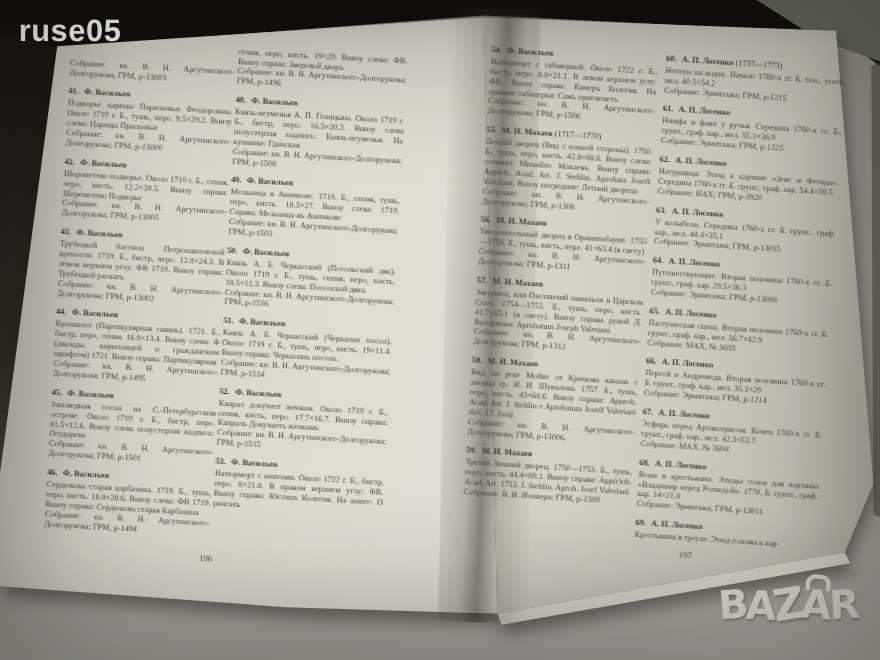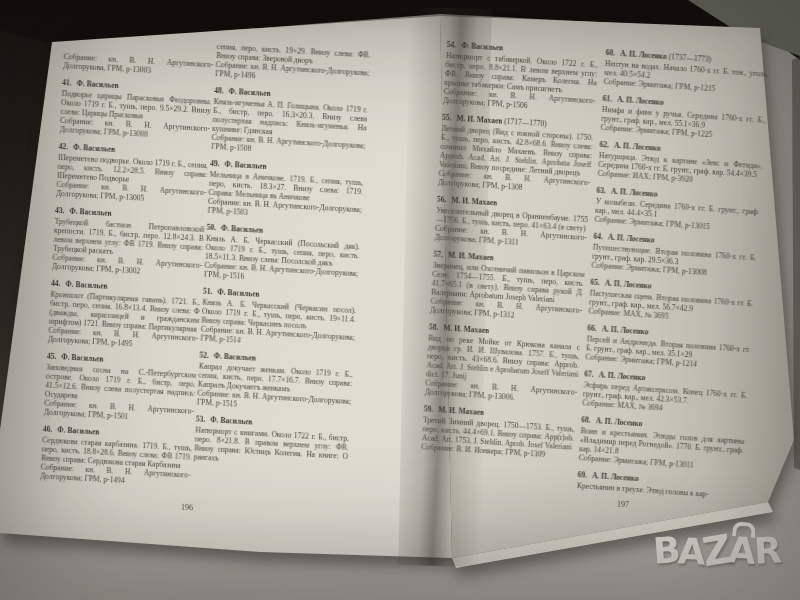--- a/index.html
+++ b/index.html
@@ -223,16 +223,17 @@
       </div>
       <div class="entry">
         <div class="entry-head"><span class="num">69.</span><span>А. П. Лосенко</span></div>
         <div class="entry-body">Крестьянин в треухе. Этюд головы к кар-</div>
       </div>
     </div>
 
   <div class="pagenum pn-left">196</div>
   <div class="pagenum pn-right">197</div>
 
+  <div class="user-mark">ruse05</div>
   <div class="logo"><span class="lg0">B</span><span class="lg1">A</span><span class="lg2">Z</span><span class="lg3">A</span><span class="lg4">R</span></div>
 
   <div class="vignette"></div>
 </div>
 
 </body></html>

